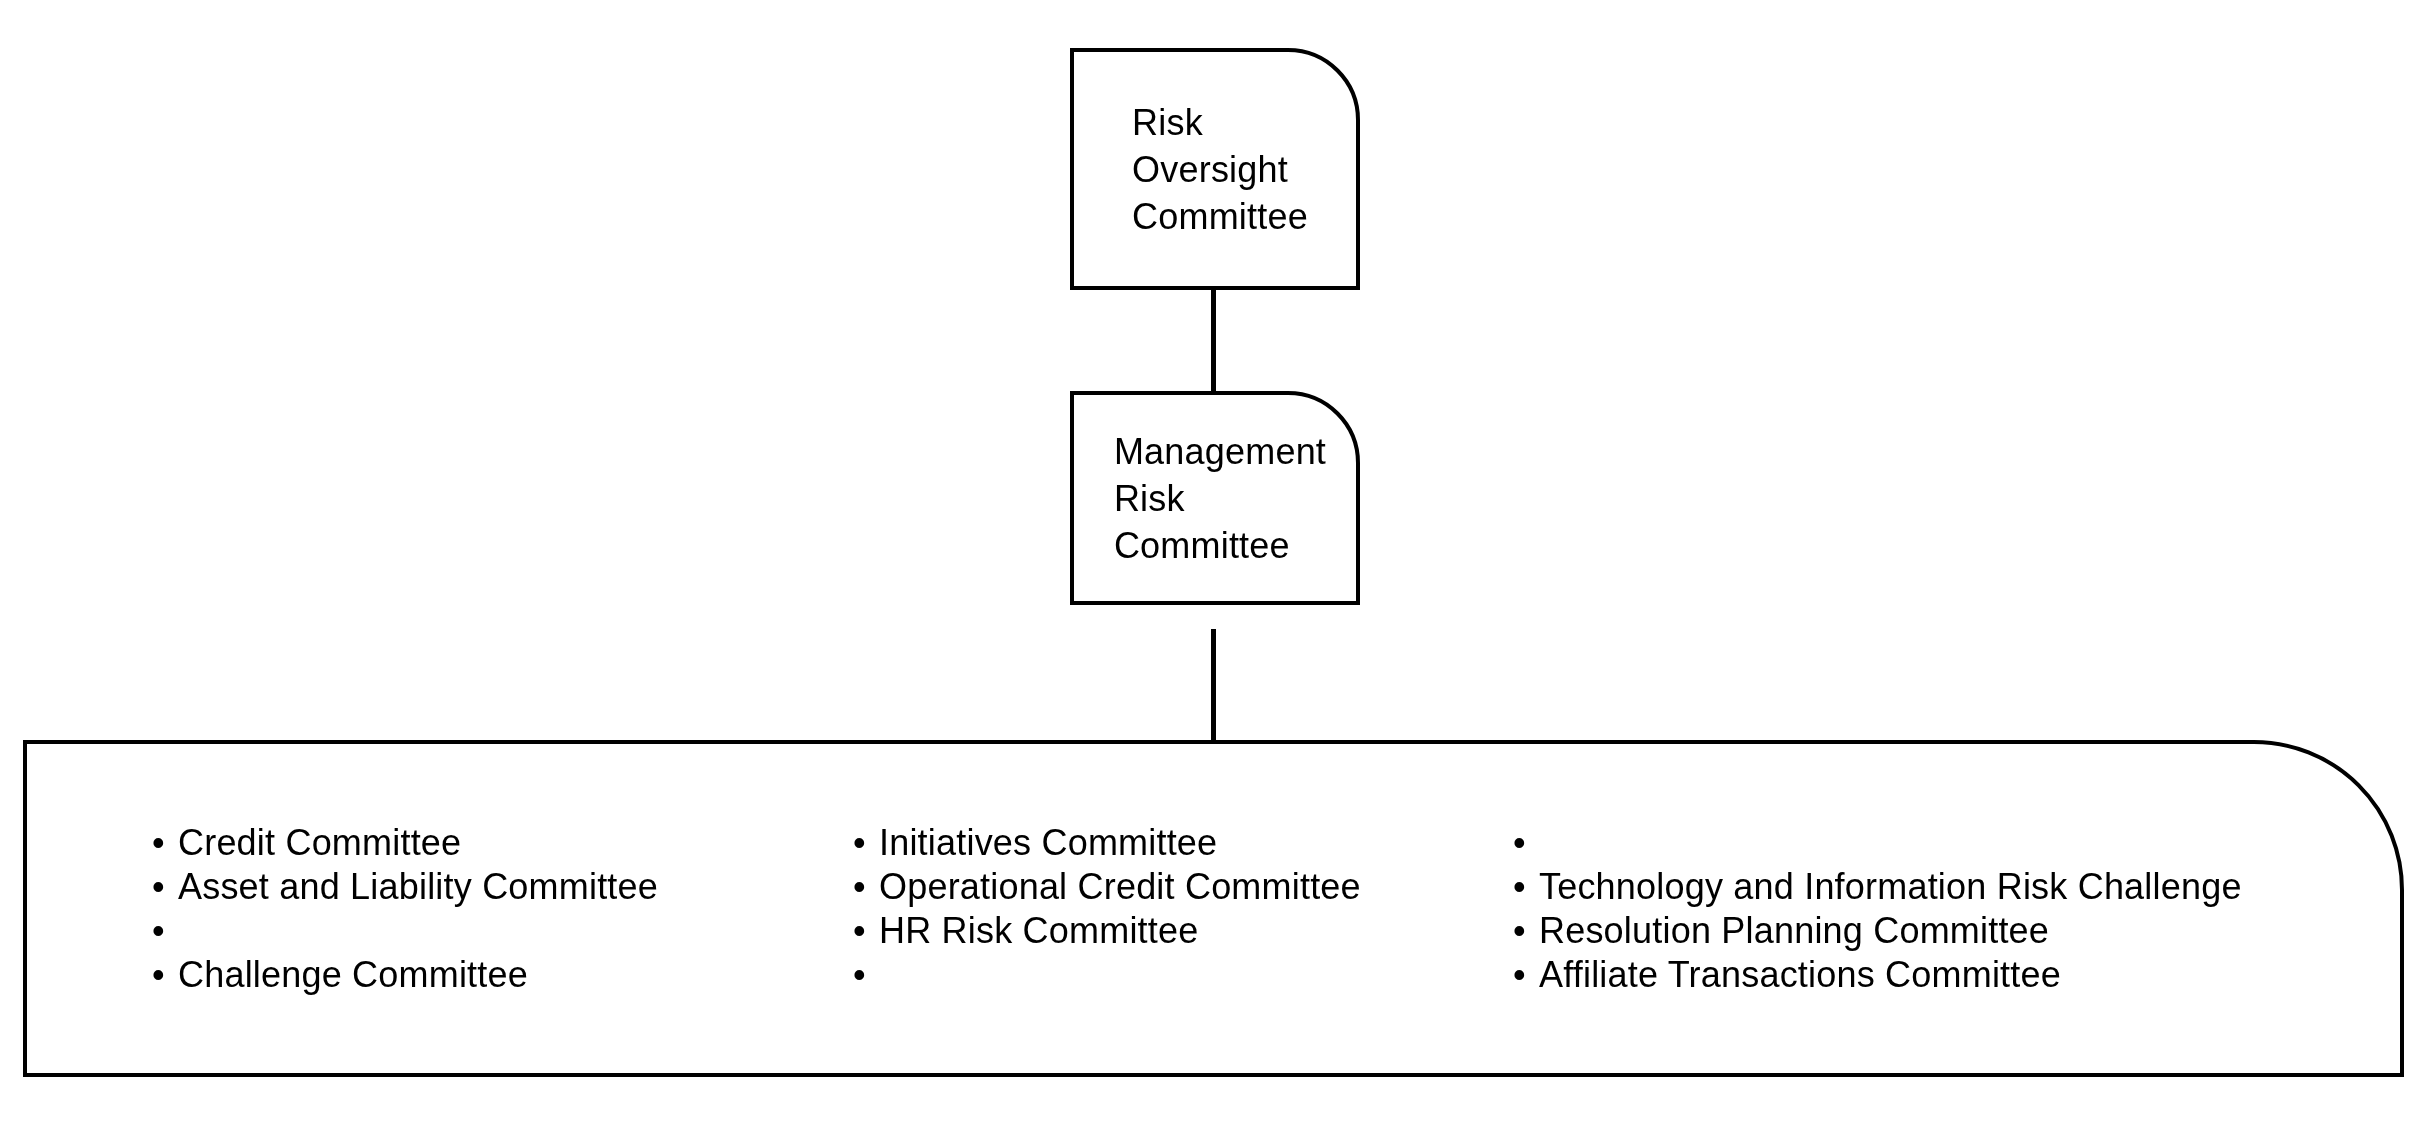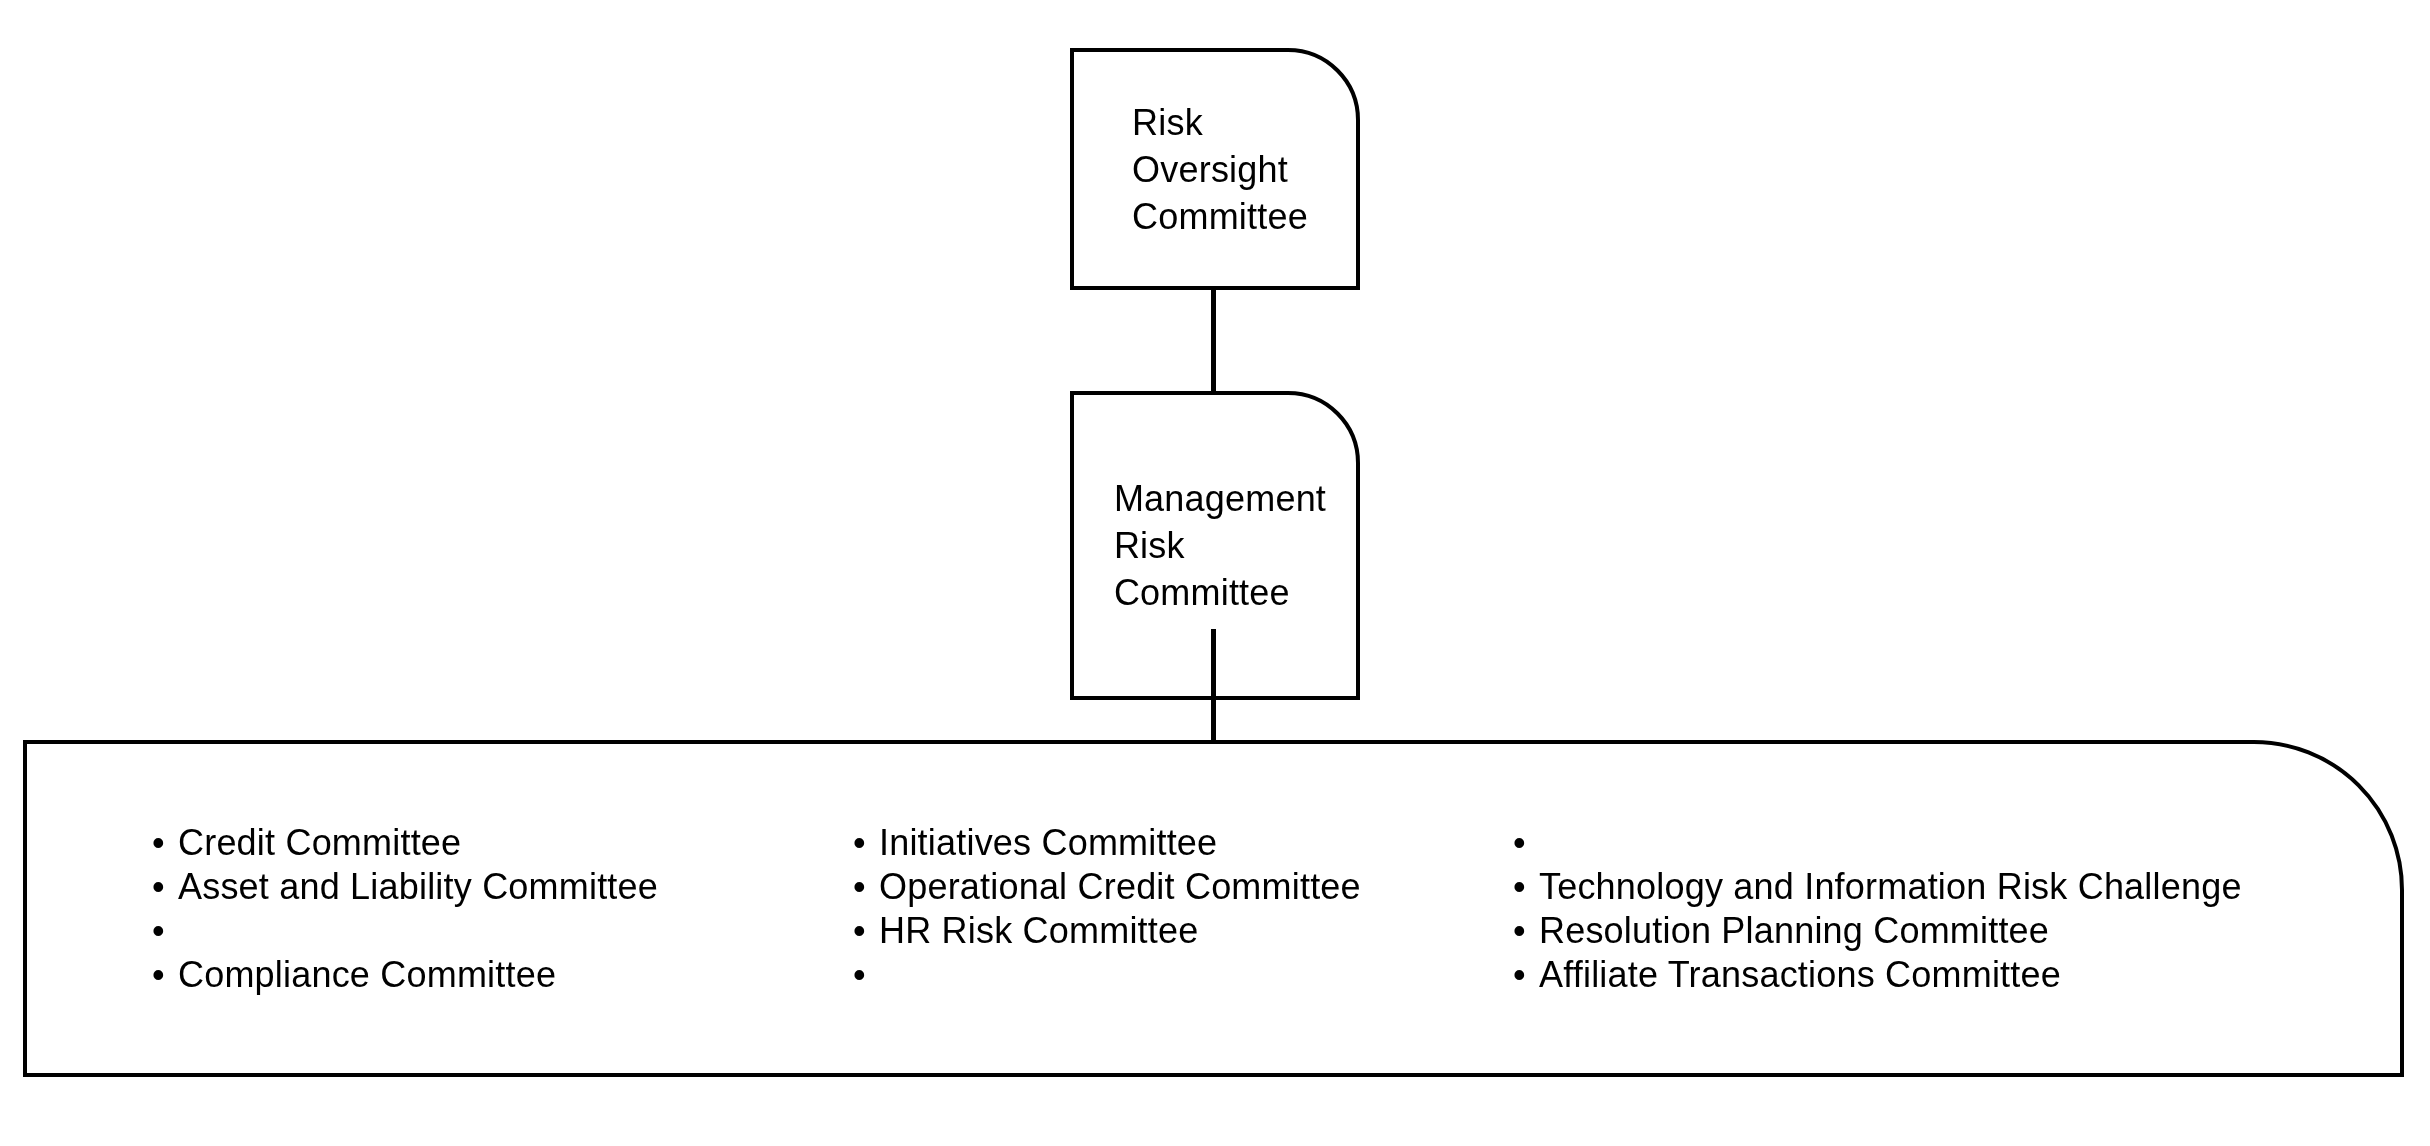--- a/index.html
+++ b/index.html
@@ -25,21 +25,21 @@
     align-items: center;
     justify-content: center;
     padding-left: 10px;
   }
   .node-small {
     left: 1070px;
     width: 290px;
     border-radius: 0 72px 0 0;
   }
   .node-top    { top: 48px;  height: 242px; }
-  .node-middle { top: 391px; height: 309px; justify-content: center; }
+  .node-middle { top: 391px; height: 214px; justify-content: center; }
   .node-text {
     text-align: left;
     font-size: 36px;
     line-height: 47px;
     font-weight: 500;
     letter-spacing: 0.2px;
   }
   .connector {
     position: absolute;
     width: 5px;
@@ -120,21 +120,21 @@
         </li>
         <li>
           <span class="bullet">•</span>
           <span>Asset and Liability Committee</span>
         </li>
         <li>
           <span class="bullet">•</span>
         </li>
         <li>
           <span class="bullet">•</span>
-          <span>Compliance Committee</span>
+          <span>Challenge Committee</span>
         </li>
       </ul>
     </div>
 
     <div class="col col-2">
       <ul>
         <li>
           <span class="bullet">•</span>
           <span>Initiatives Committee</span>
         </li>

